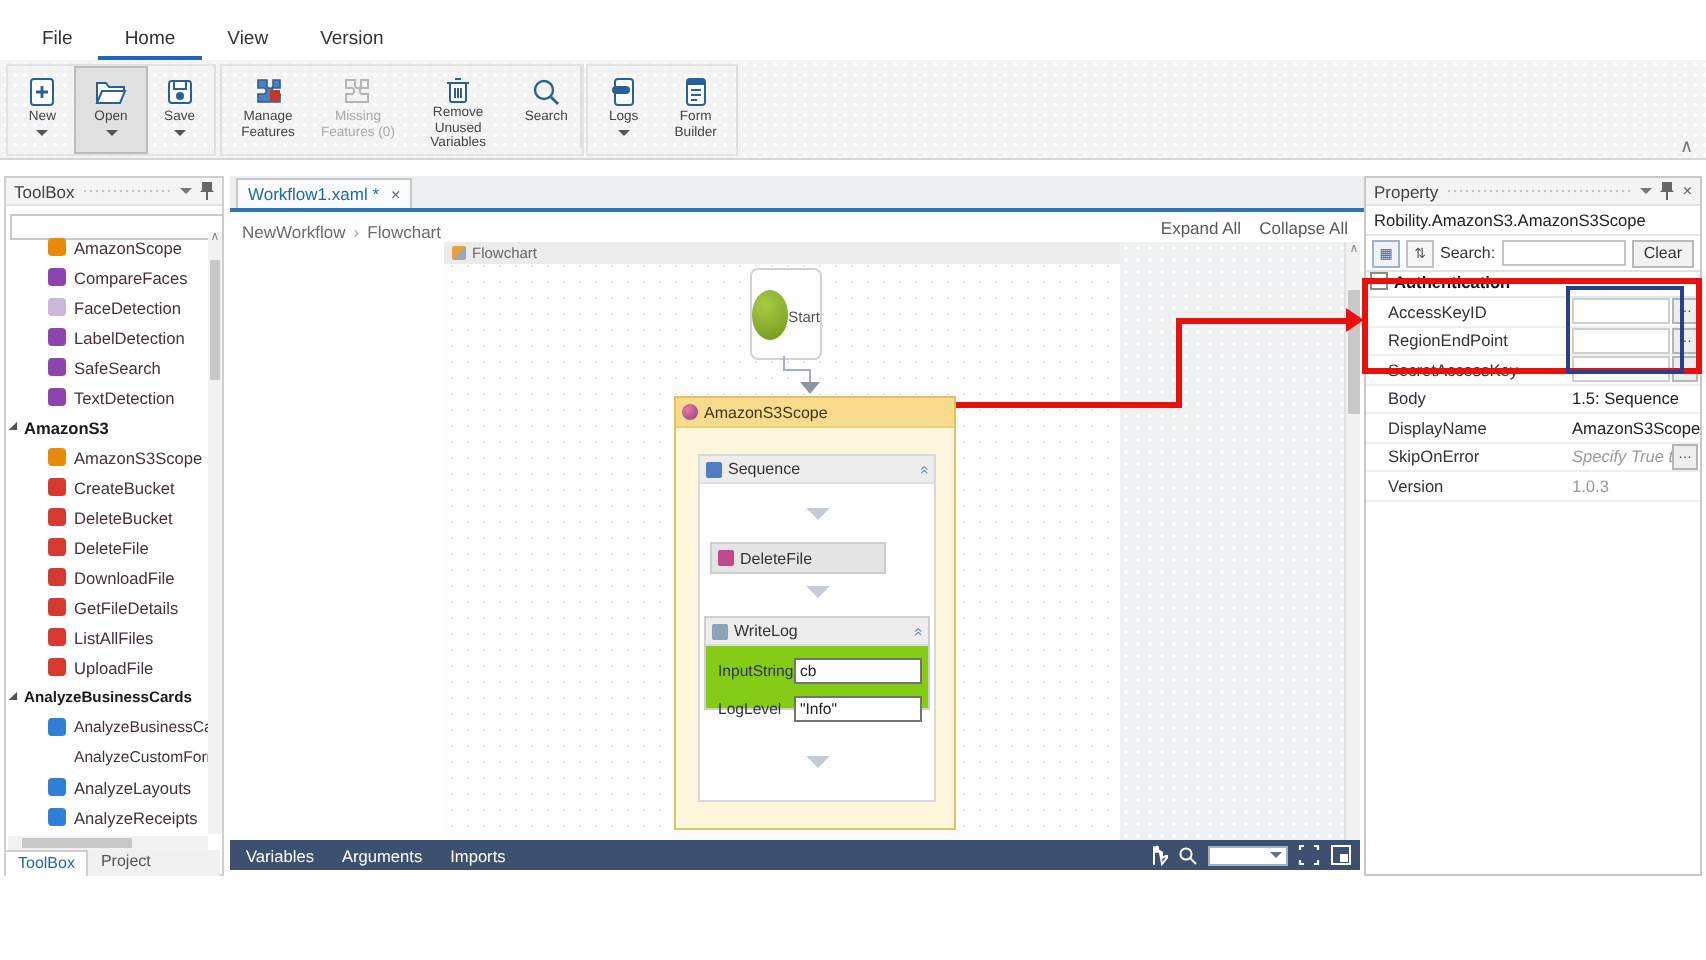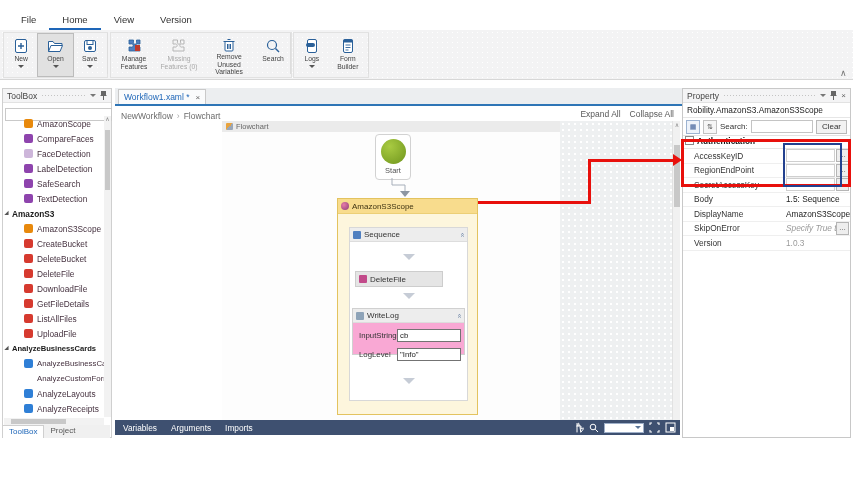--- a/index.html
+++ b/index.html
@@ -59,37 +59,37 @@
   .bc-right{position:absolute;right:6px;top:0;height:15px;display:flex;align-items:center;gap:9px;color:#595959}
   .canvas{position:absolute;left:0;top:33px;width:565px;height:299px;background:#fff;overflow:hidden}
   .fc-box{position:absolute;left:107px;top:0;width:338px;height:299px;background:#fdfdfd;border-right:1px solid #e4e4e4;
           background-image:radial-gradient(#e7e7e7 0.6px,transparent 0.7px);background-size:8px 8px}
   .fc-head{position:absolute;left:0;top:0;width:338px;height:11px;background:#ebebeb;display:flex;align-items:center;
            font-size:7.5px;color:#666;padding-left:4px;box-sizing:border-box}
   .fc-ic{width:7px;height:7px;margin-right:3px;background:linear-gradient(135deg,#e8a33d 50%,#9aa7b8 50%);border-radius:1px}
   .dotzone{position:absolute;left:445px;top:0;width:112px;height:299px;background:#eef0f1;
            background-image:radial-gradient(#ffffff 1px,transparent 1.1px);background-size:6px 6px}
   .start-node{position:absolute;left:260px;top:13px;width:34px;height:44px;background:#fff;border:1px solid #d2d2d2;
-              border-radius:4px;display:flex;flex-direction:column;align-items:center;justify-content:center}
+              border-radius:4px;display:flex;flex-direction:row;align-items:center;justify-content:center}
   .start-circle{width:25px;height:25px;border-radius:50%;background:radial-gradient(circle at 35% 30%,#a9cb42,#6f951d)}
   .start-label{font-size:7.5px;color:#555;margin-top:2px}
   .scope{position:absolute;left:222px;top:77px;width:141px;height:217px;background:#fdf6dd;border:1px solid #e3c35f;box-sizing:border-box}
   .scope-head{height:14px;background:#f8dc8d;display:flex;align-items:center;font-size:8px;color:#3f3413;
               padding-left:3px;border-bottom:1px solid #eccf76}
   .scope-ic{width:8px;height:8px;border-radius:50%;background:radial-gradient(circle at 35% 35%,#e77ba8,#8e3e78);margin-right:3px}
   .seq{position:absolute;left:11px;top:28px;width:119px;height:174px;background:#fff;border:1px solid #d8d8d8;box-sizing:border-box}
   .mini-head{height:13px;background:#ededed;display:flex;align-items:center;font-size:8px;color:#333;
              padding:0 3px;border-bottom:1px solid #ddd}
   .mini-ic{width:8px;height:8px;border-radius:1px;margin-right:3px}
   .chev-up{margin-left:auto;color:#6f87a8;font-size:8px;transform:rotate(90deg);line-height:1}
   .flow-tri{position:absolute;width:0;height:0;border-left:6px solid transparent;border-right:6px solid transparent;
             border-top:6px solid #c6ccd6}
   .act{position:absolute;background:#e5e5e5;border:1px solid #cdcdcd;display:flex;align-items:center;
        font-size:8px;color:#333;padding-left:3px;box-sizing:border-box}
-  .wl{position:absolute;left:2px;top:80px;width:113px;height:47px;background:#f9a8d4;border:1px solid #d0d0d0;box-sizing:border-box}
+  .wl{position:absolute;left:2px;top:80px;width:113px;height:47px;background:#84cc16;border:1px solid #d0d0d0;box-sizing:border-box}
   .wl-row{position:absolute;font-size:7.8px;color:#333}
   .wl-field{position:absolute;border:1px solid #737373;background:#fff;font-size:7.8px;color:#222;
             padding:1px 2px;box-sizing:border-box;overflow:hidden;white-space:nowrap}
   .canvas-scroll{position:absolute;left:557px;top:0;width:8px;height:299px;background:#f1f1f1;border-left:1px solid #e2e2e2}
   .bottombar{position:absolute;left:0;top:332px;width:565px;height:15px;background:#3e5070;display:flex;
              align-items:center;color:#fff;font-size:8.3px;gap:14px;padding-left:8px;box-sizing:border-box}
   .bb-right{position:absolute;right:4px;top:0;height:15px;display:flex;align-items:center;gap:5px}
   .bb-combo{width:40px;height:10px;background:#fff;border:1px solid #9fb0c9;display:flex;align-items:center;
             justify-content:flex-end;padding-right:2px;box-sizing:border-box}
   

